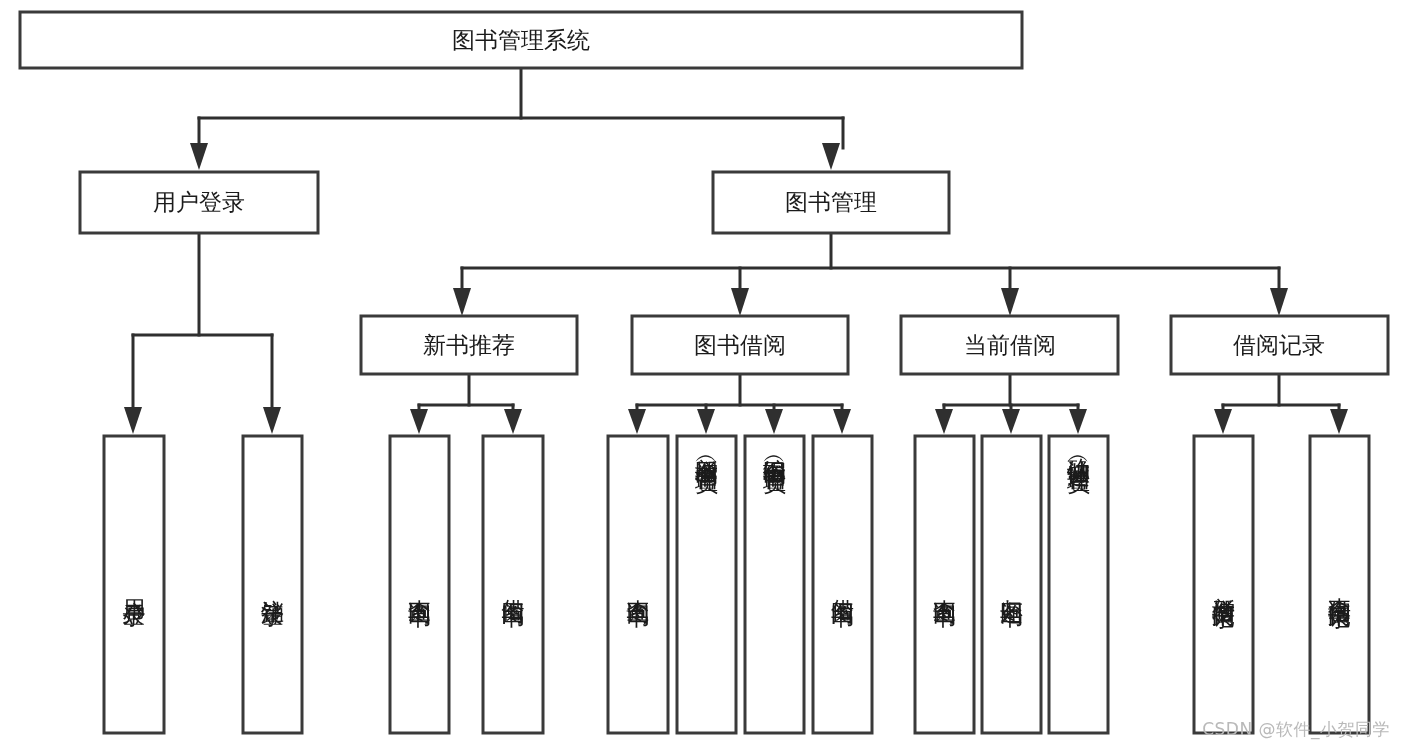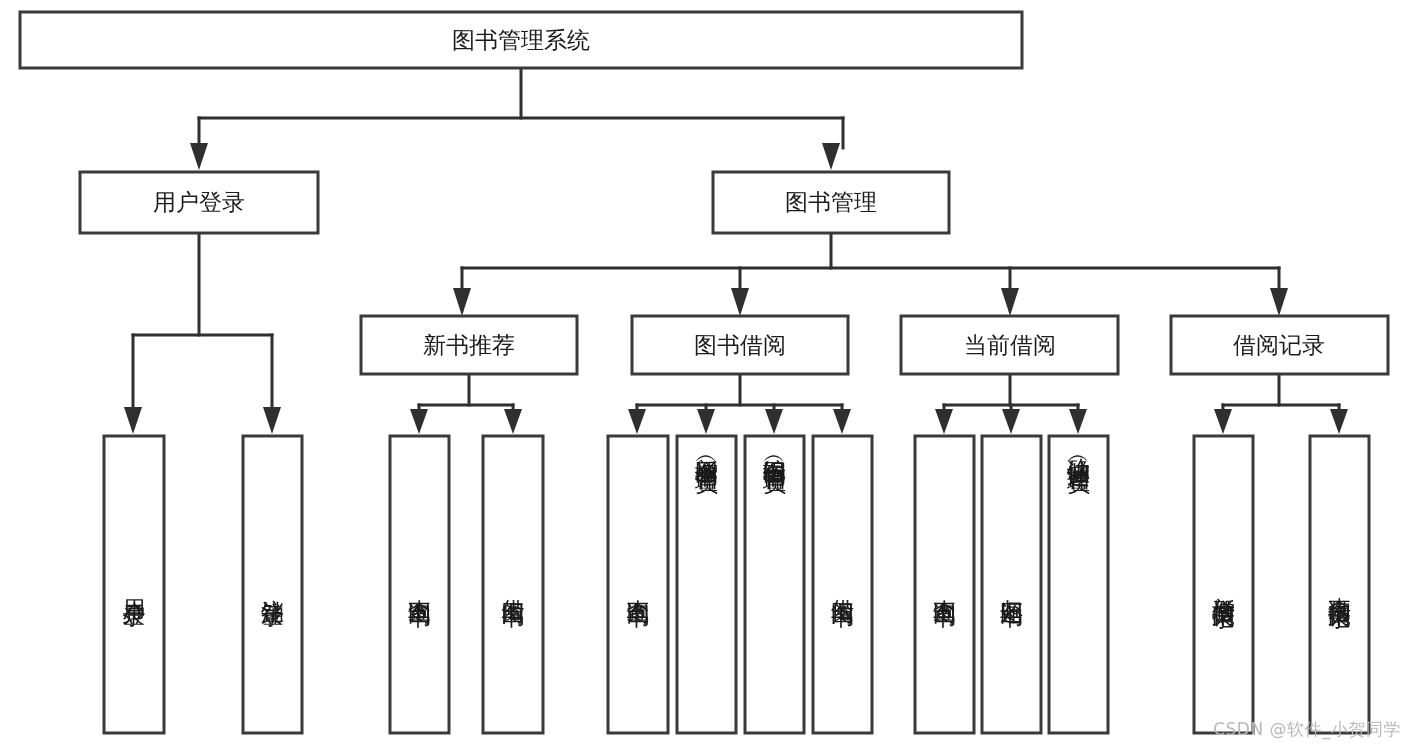--- a/index.html
+++ b/index.html
@@ -61,21 +61,21 @@
   }
   .vlabel-wrap {
     position: absolute;
     display: flex;
     align-items: center;
     justify-content: center;
     pointer-events: none;
   }
   .watermark {
     position: absolute;
-    right: 4px;
+    right: 15px;
     bottom: 6px;
     font-family: "DejaVu Sans", "Liberation Sans", sans-serif;
     font-size: 17px;
     color: #b9b9b9;
     letter-spacing: 0.5px;
     white-space: nowrap;
   }
 </style>
 </head>
 <body>

